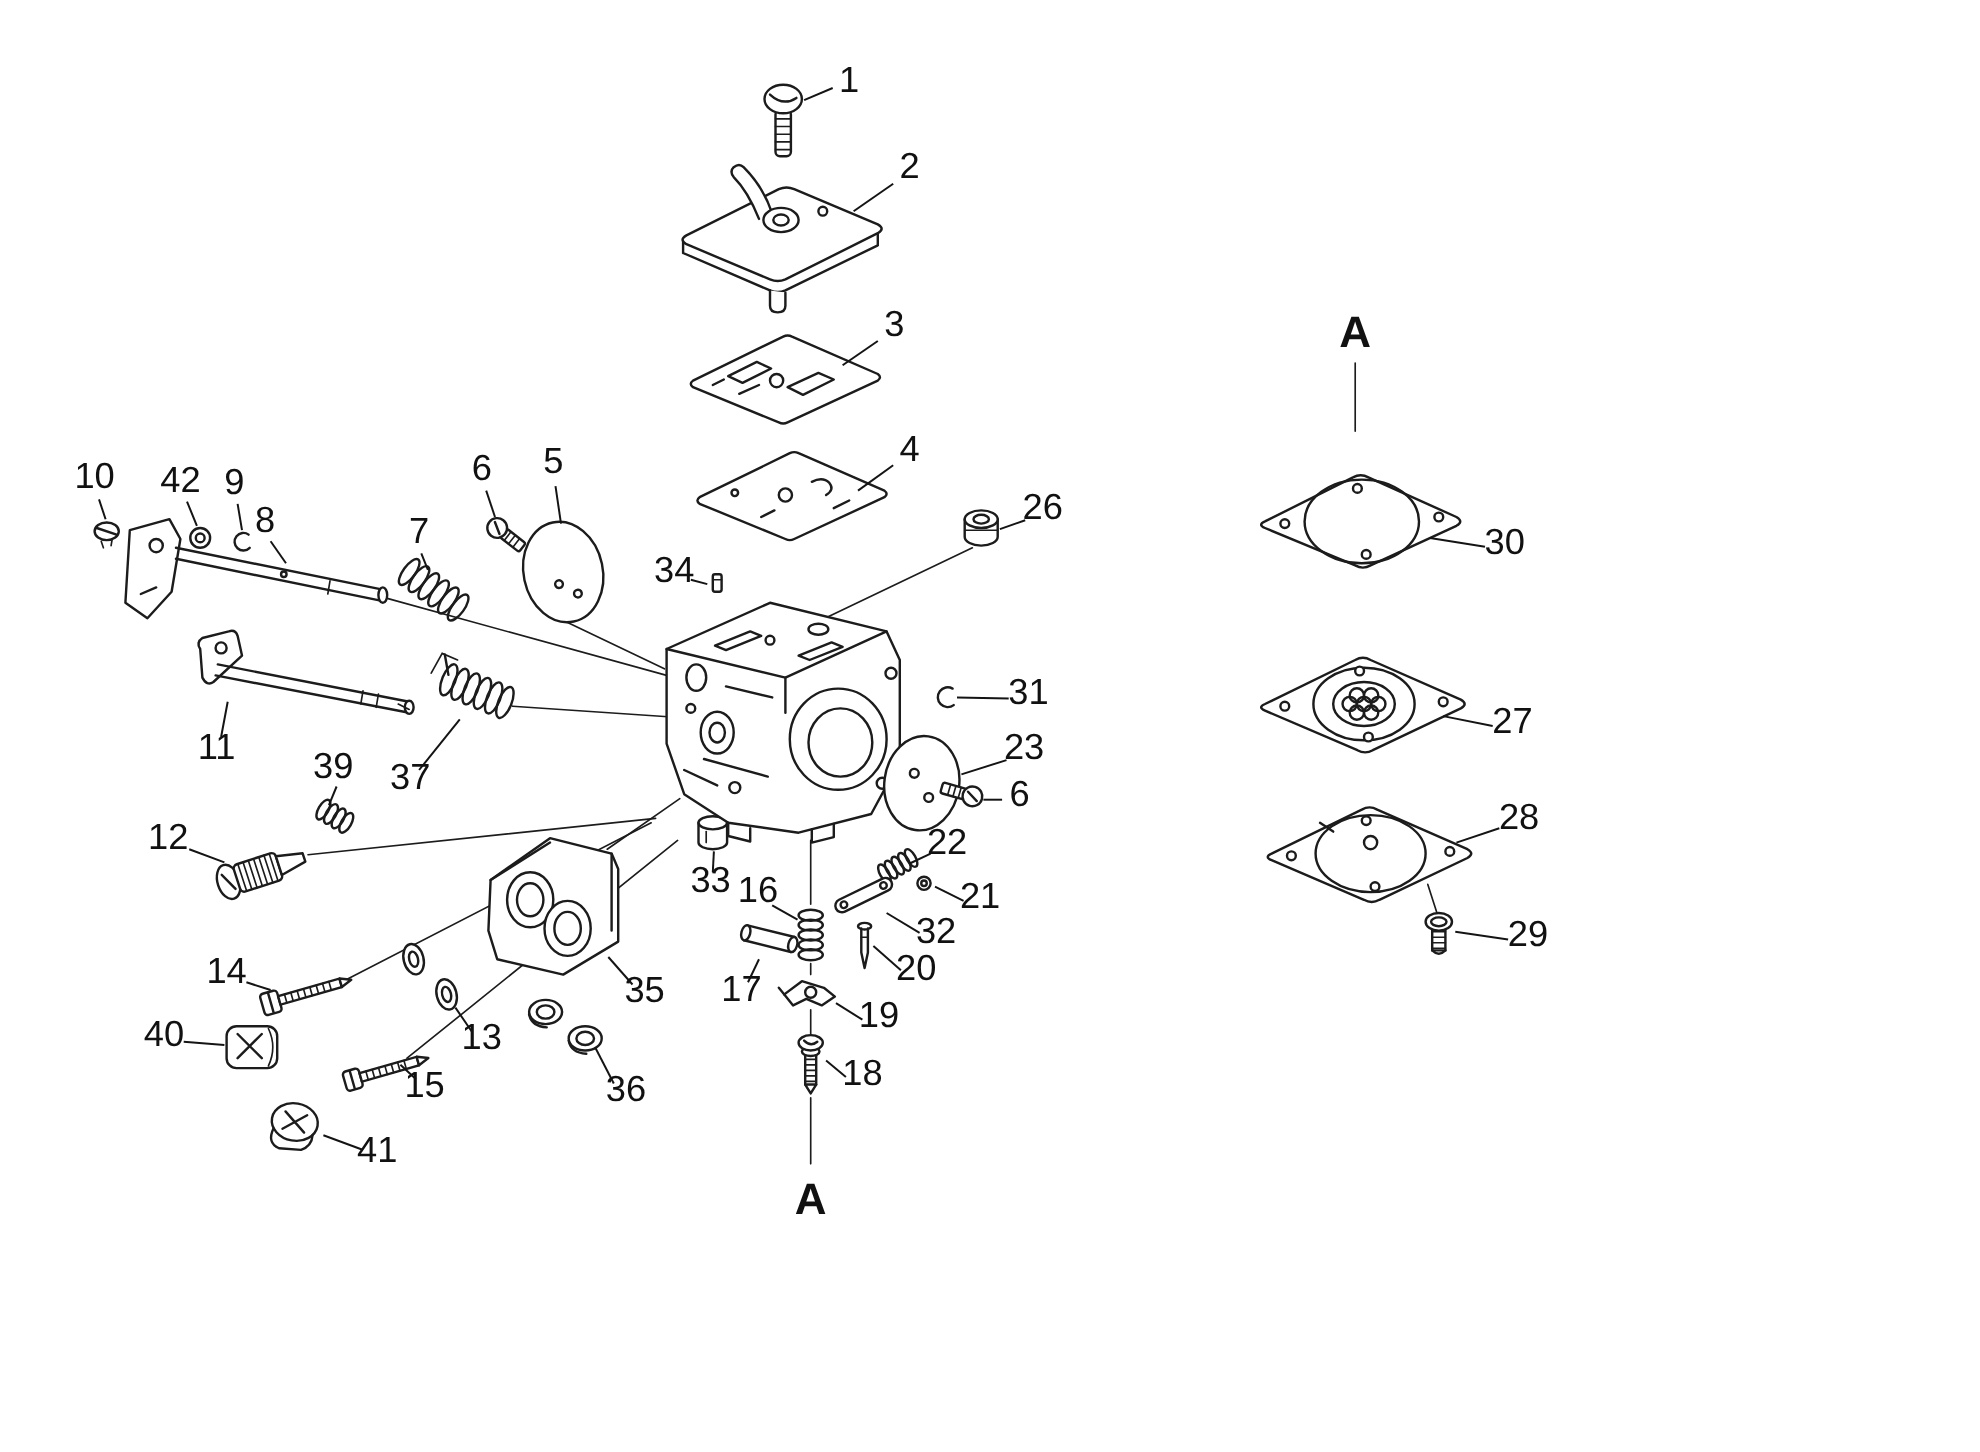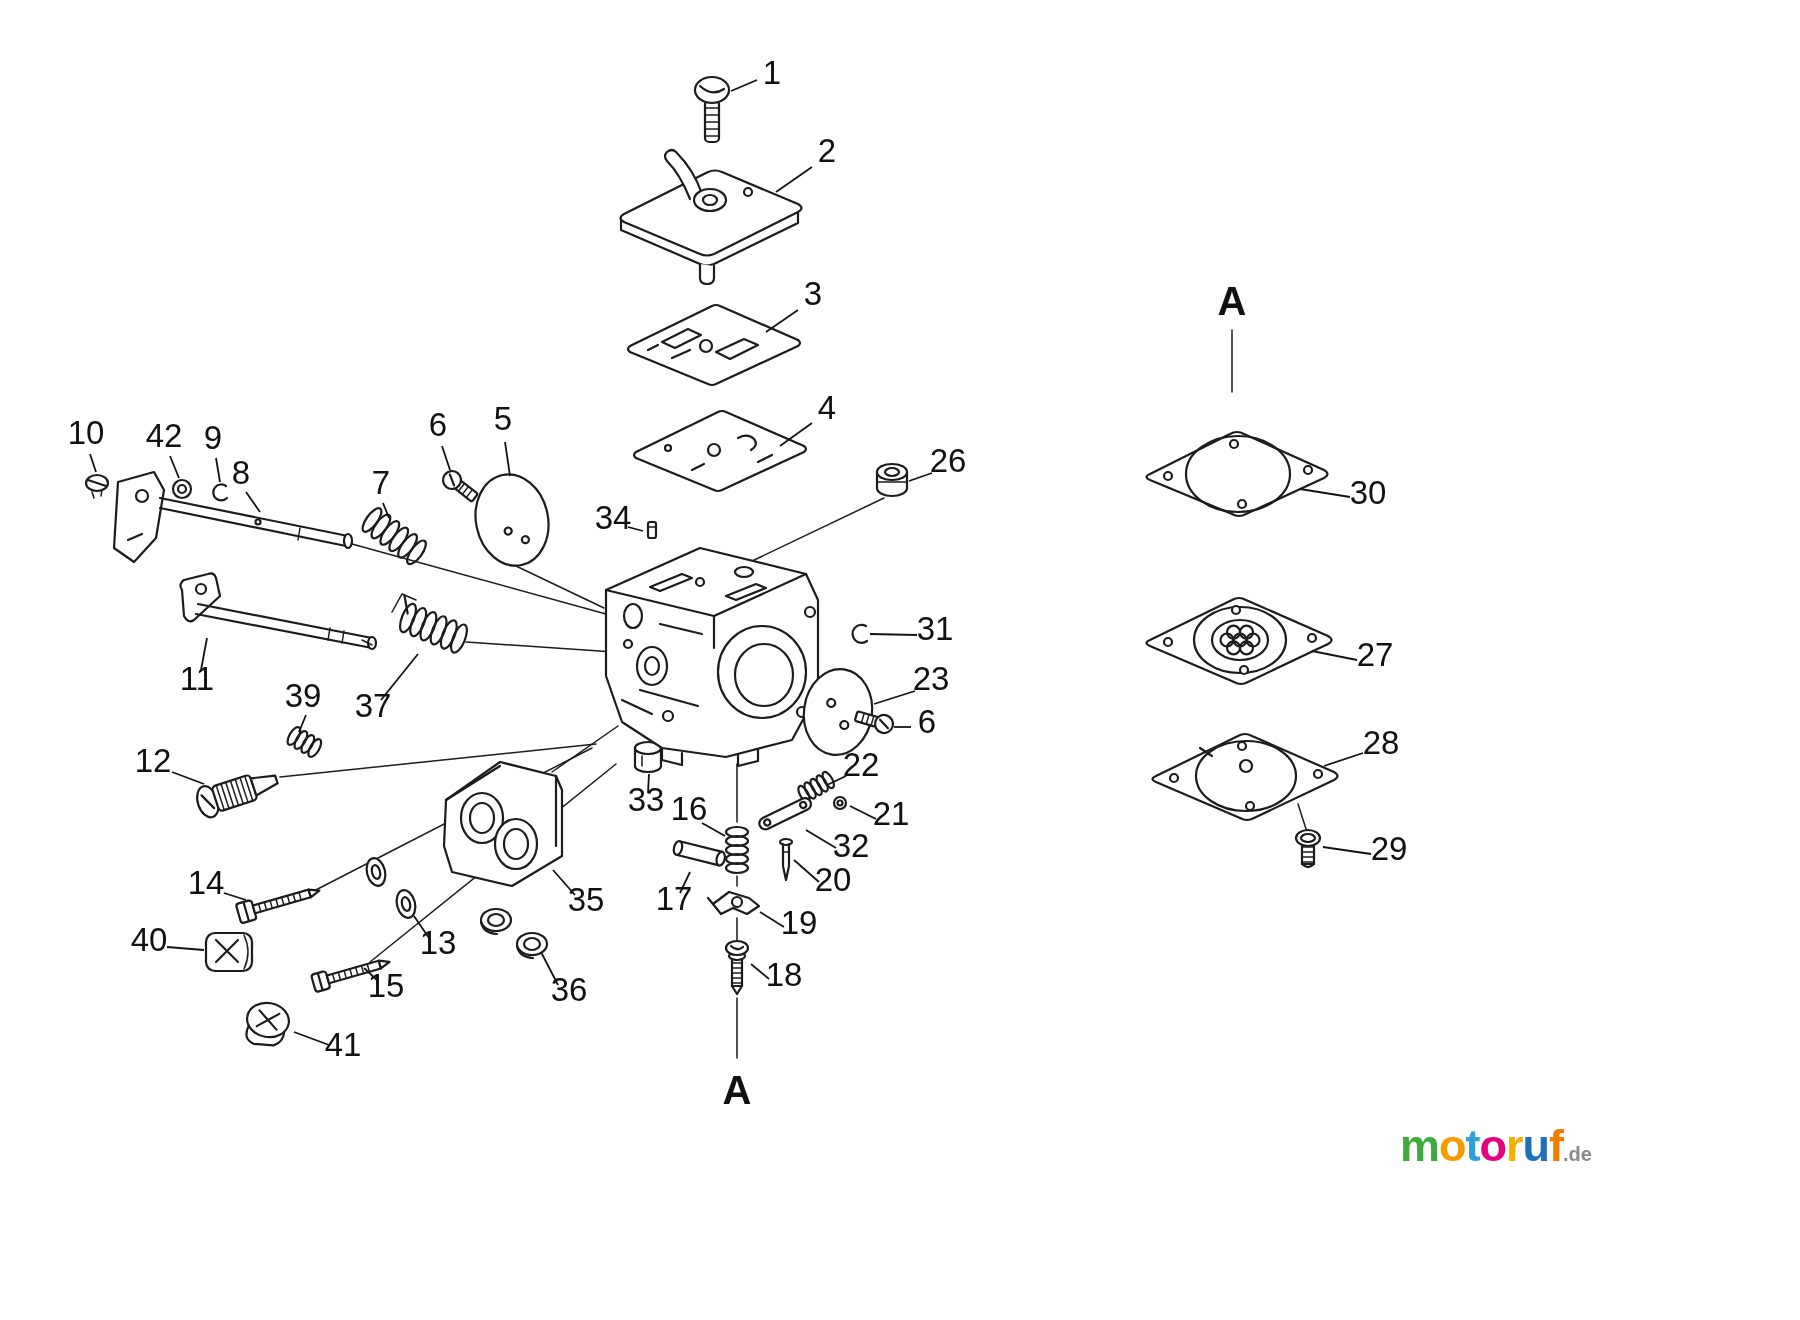--- a/index.html
+++ b/index.html
@@ -440,17 +440,14 @@
         <text x="149" y="951" class="callout">40</text>
         <line x1="329" y1="1045" x2="294" y2="1032" class="leader"></line>
         <text x="343" y="1056" class="callout">41</text>
         <line x1="911" y1="727" x2="894" y2="727" class="leader"></line>
         <text x="927" y="733" class="callout">6</text>
         <text x="1232" y="315" class="section-marker">A</text>
         <text x="737" y="1104" class="section-marker">A</text>
       </g>
 </svg>
 
-<div class="watermark">
-  <span id="watermark-word"><span style="color: rgb(63, 170, 60);">m</span><span style="color: rgb(245, 156, 0);">o</span><span style="color: rgb(47, 159, 214);">t</span><span style="color: rgb(229, 0, 125);">o</span><span style="color: rgb(240, 180, 0);">r</span><span style="color: rgb(29, 113, 184);">u</span><span style="color: rgb(239, 125, 0);">f</span></span><span class="suffix">.de</span>
+
 </div>
 
-</div>
-
 </body></html>

